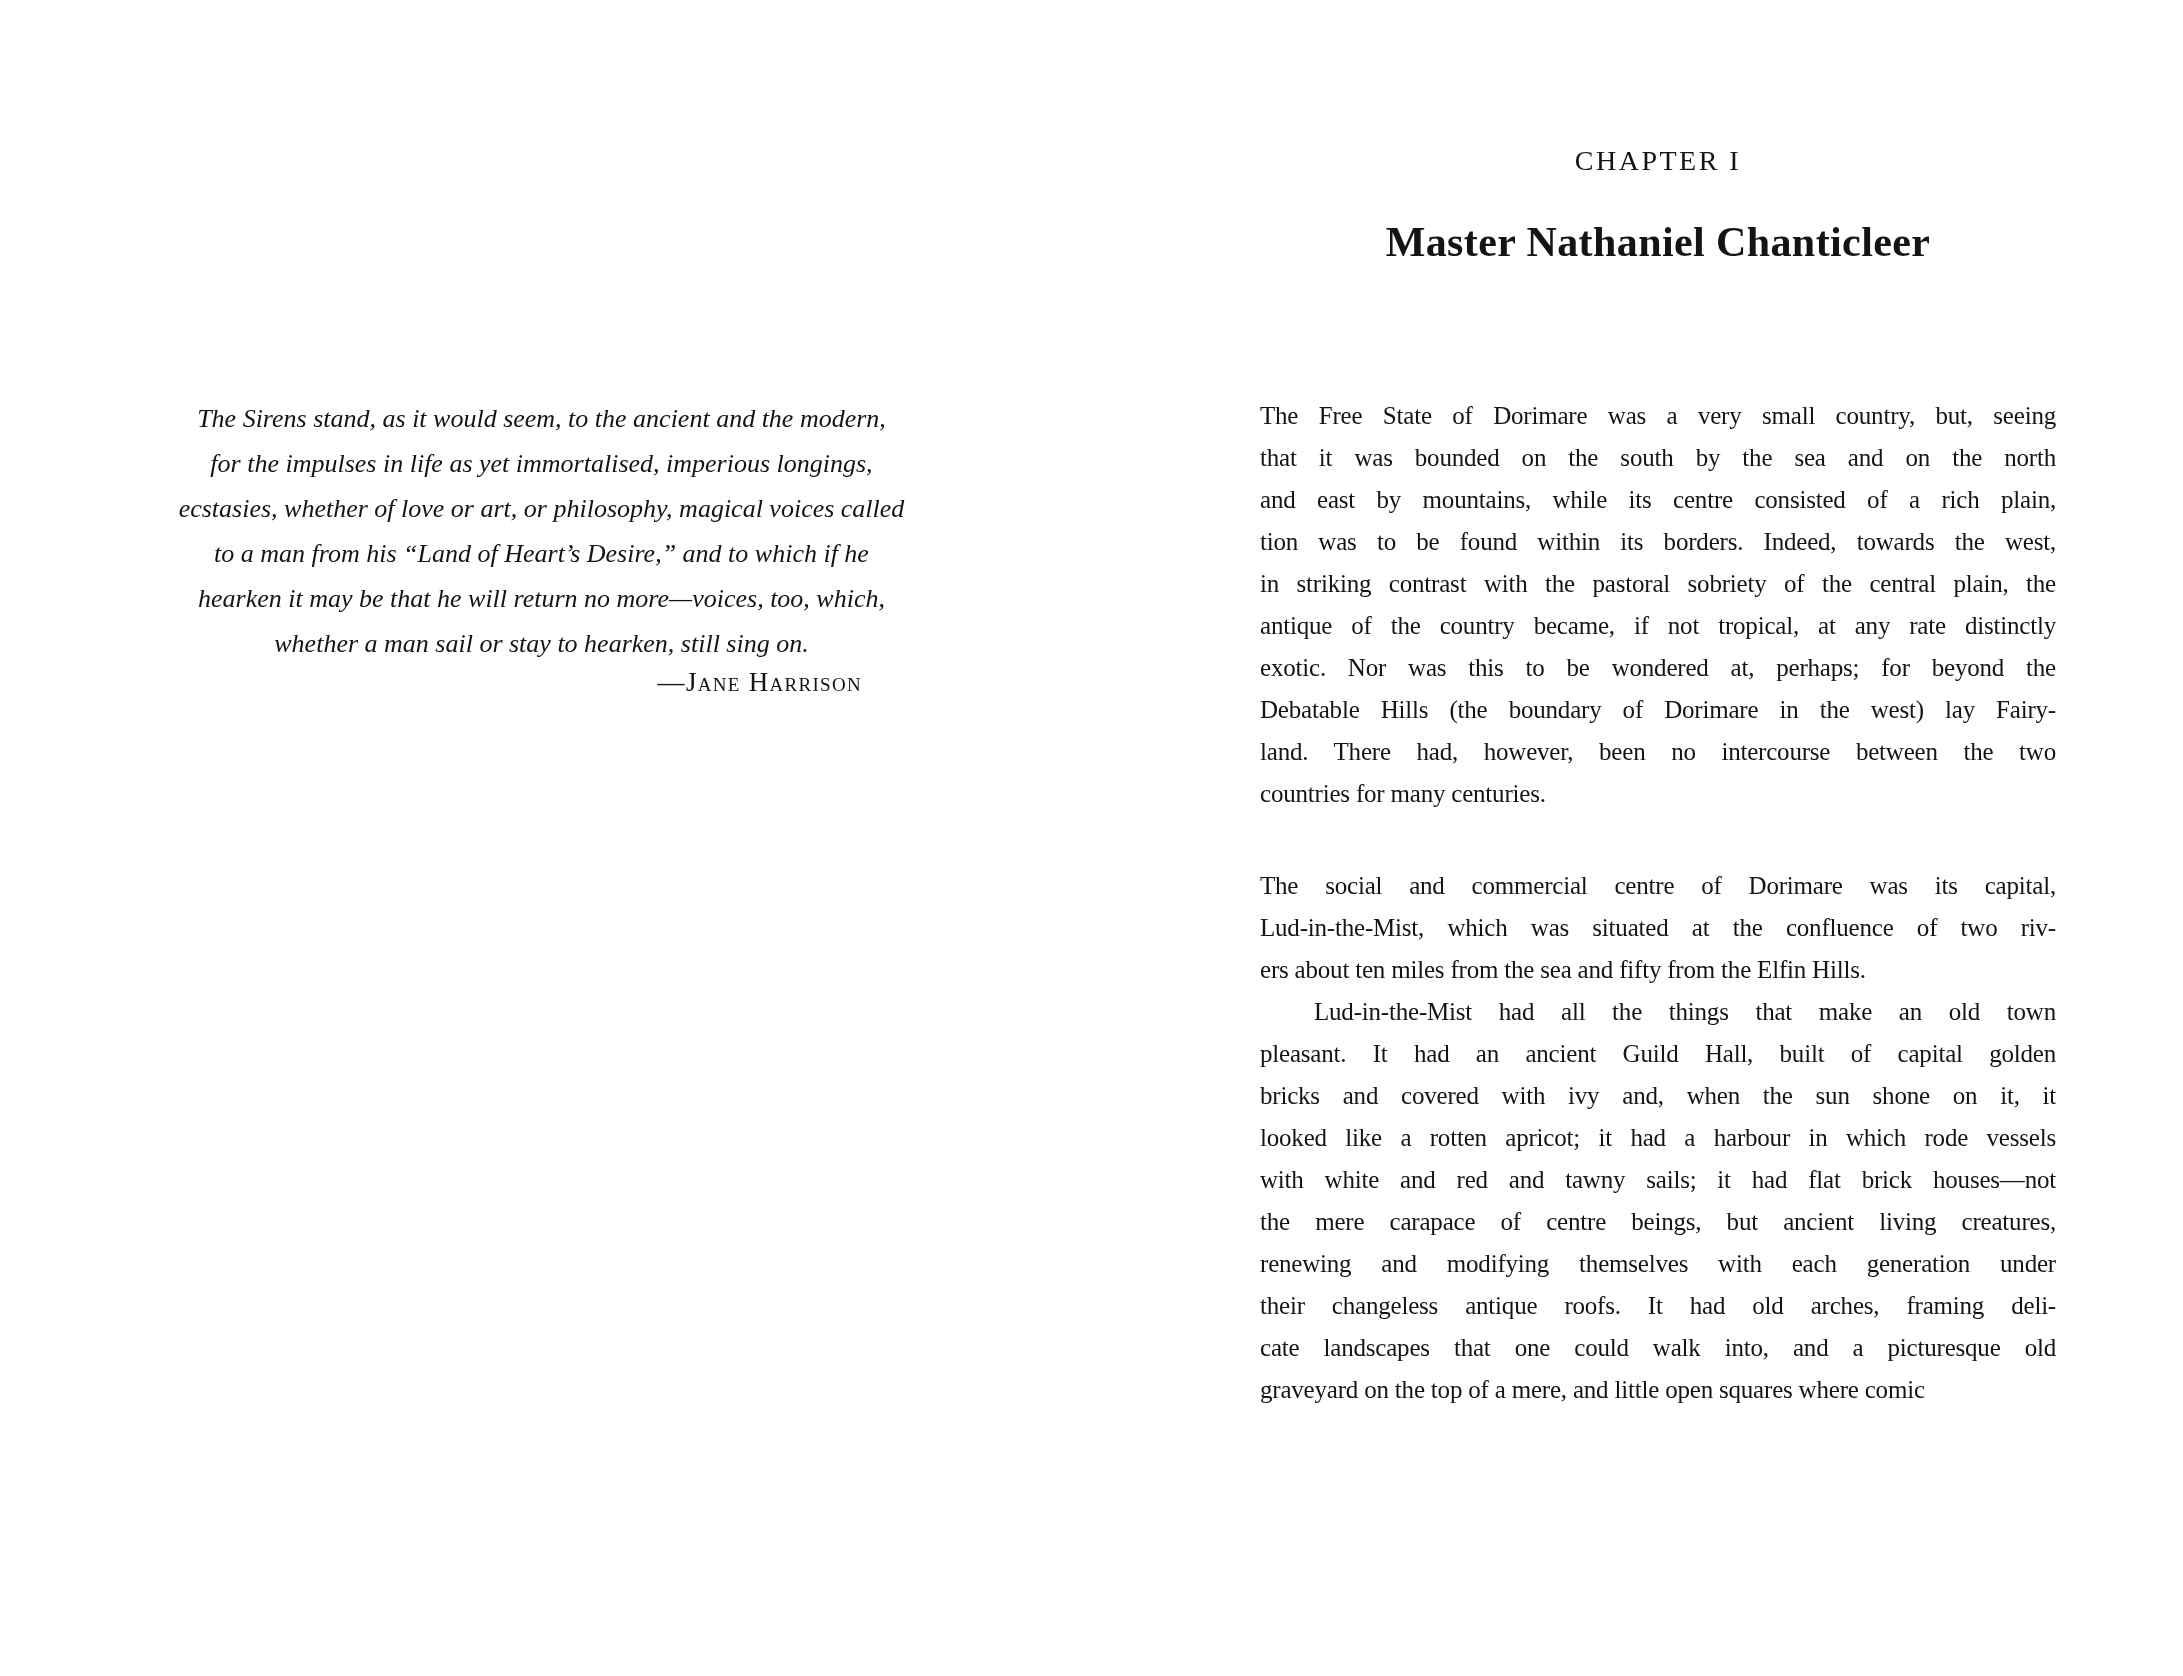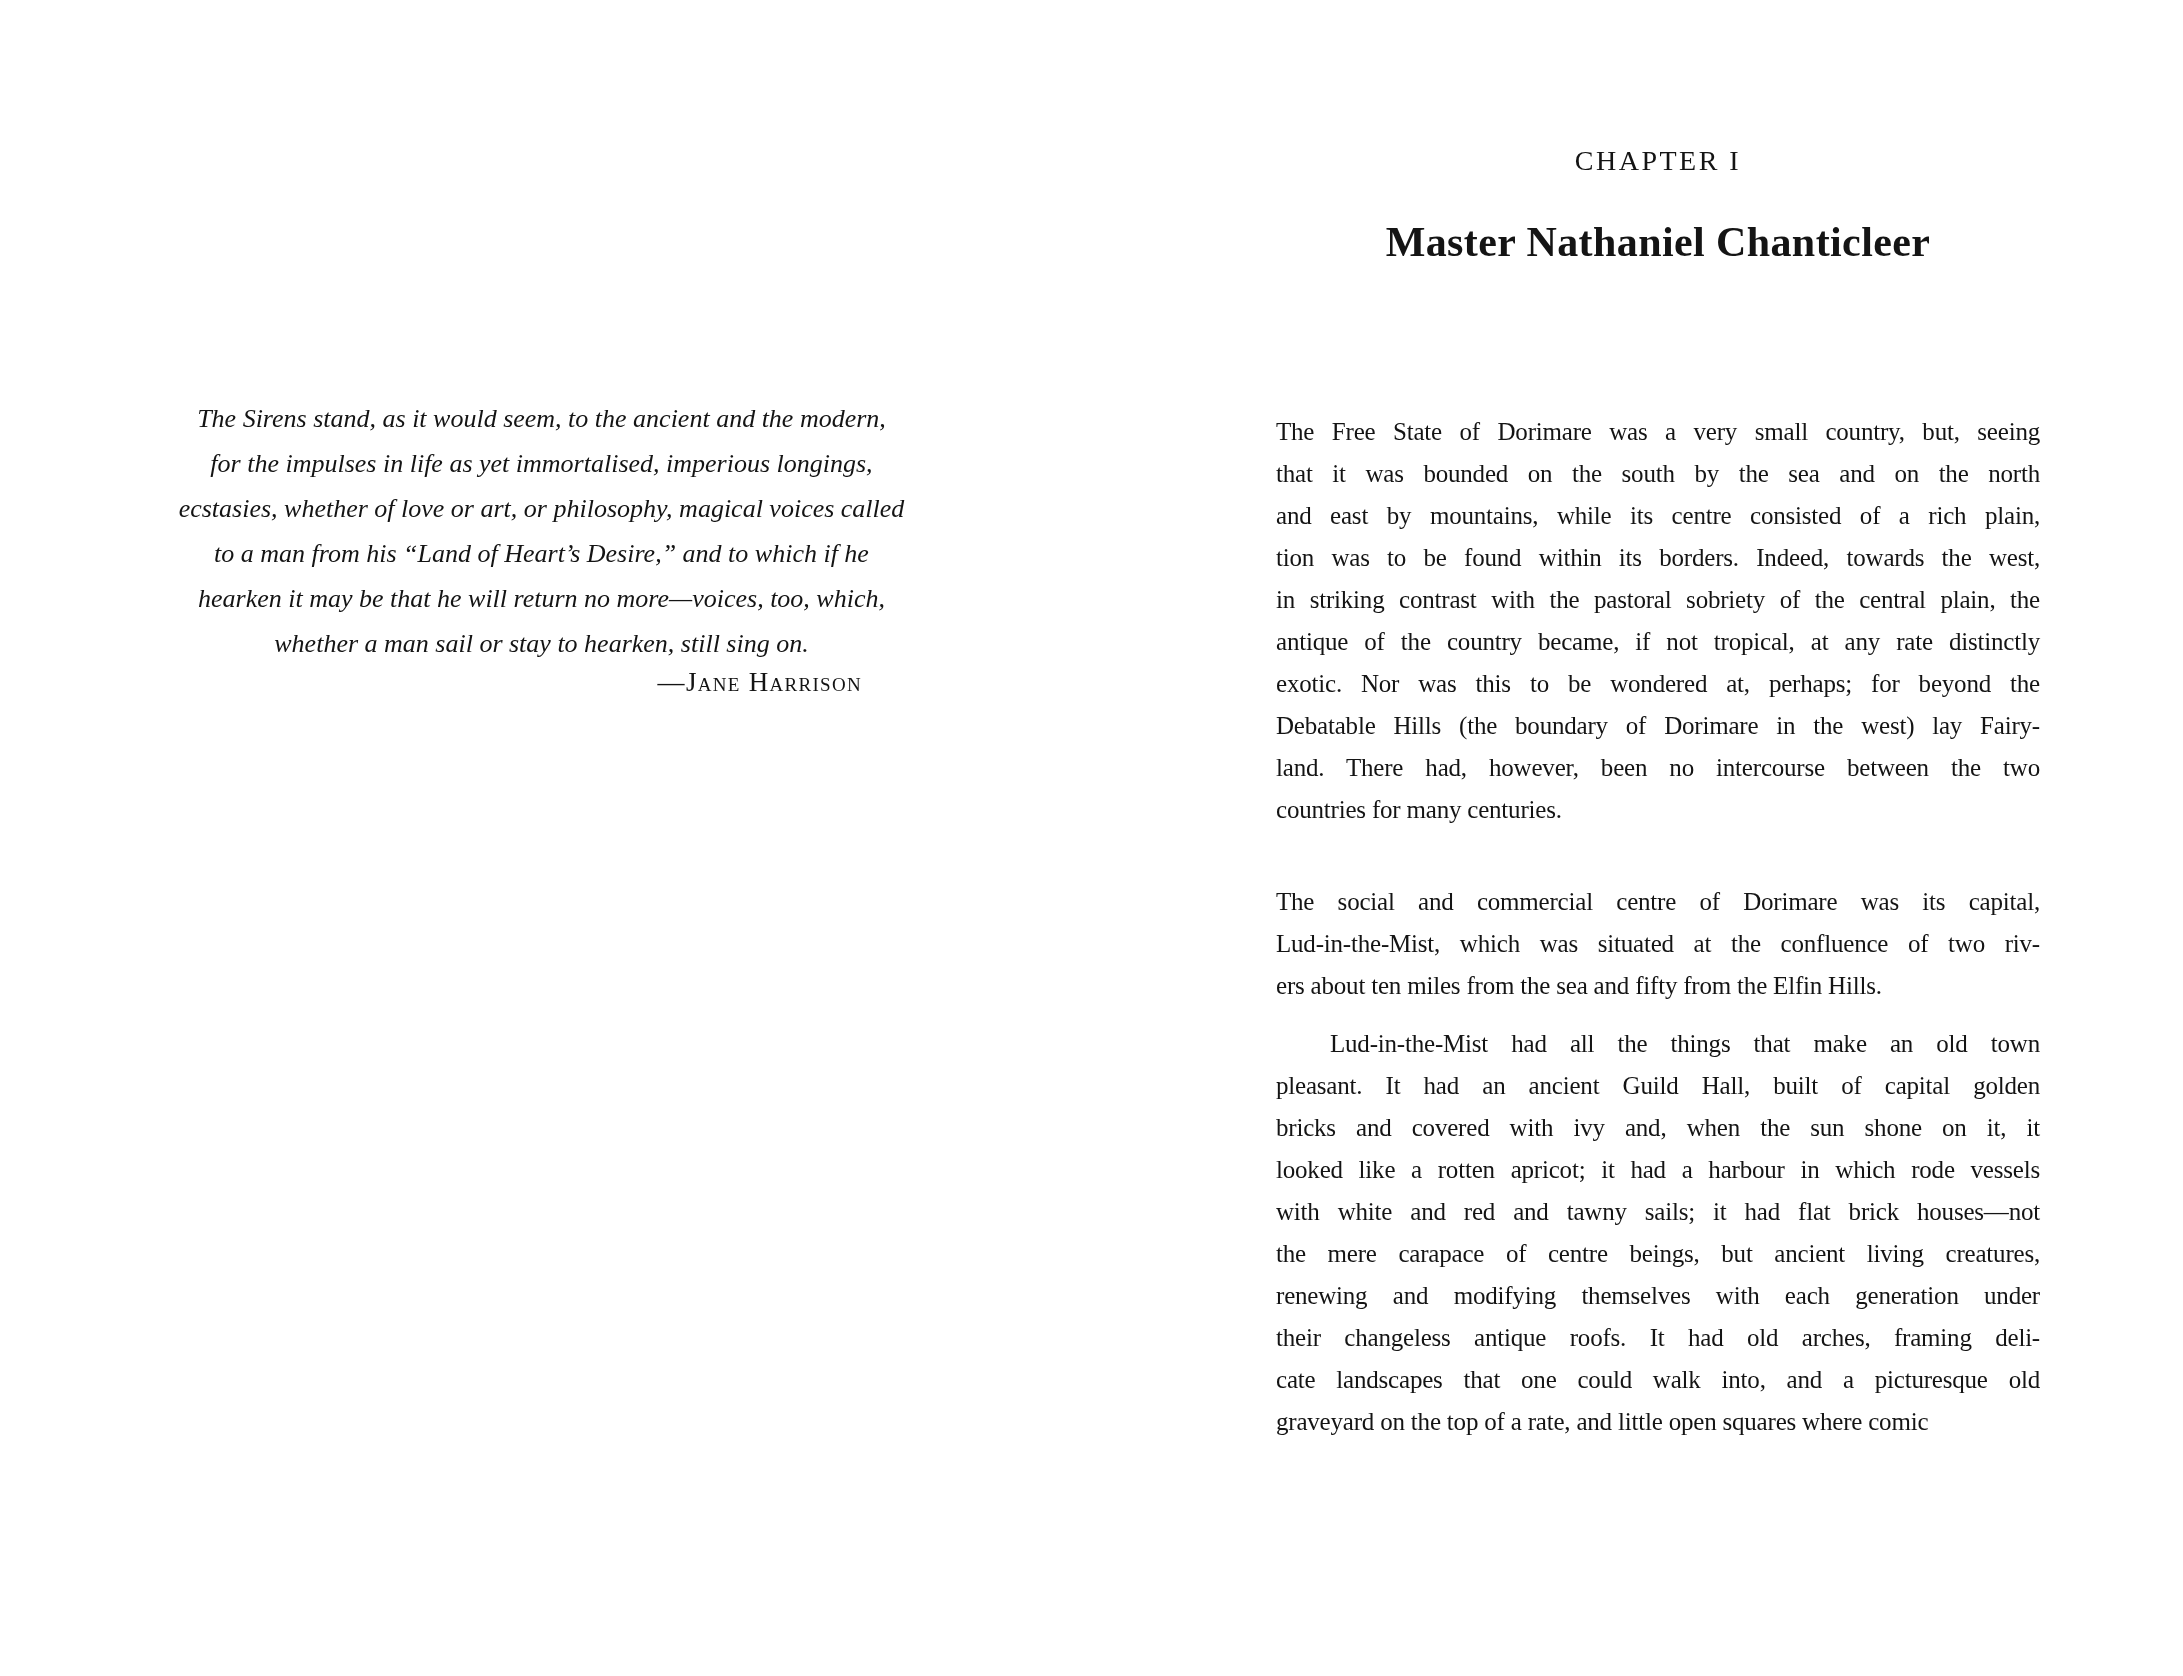--- a/index.html
+++ b/index.html
@@ -81,21 +81,21 @@
   }
   .body-text {
     position: absolute;
     left: 168px;
     top: 395px;
     width: 796px;
     font-size: 25px;
     line-height: 42px;
     letter-spacing: -0.2px;
   }
-  .paragraph { margin: 16px; }
+  .paragraph { margin: 0; }
   .paragraph + .paragraph-gap { margin-top: 50px; }
   .body-text .tline {
     text-align: justify;
     text-align-last: justify;
     white-space: nowrap;
   }
   .body-text .tline.tline-last {
     text-align-last: left;
   }
   .body-text .tline.tline-indent {
@@ -152,19 +152,19 @@
     <div class="paragraph">
         <div class="tline tline-indent">Lud-in-the-Mist had all the things that make an old town</div>
         <div class="tline">pleasant. It had an ancient Guild Hall, built of capital golden</div>
         <div class="tline">bricks and covered with ivy and, when the sun shone on it, it</div>
         <div class="tline">looked like a rotten apricot; it had a harbour in which rode vessels</div>
         <div class="tline">with white and red and tawny sails; it had flat brick houses—not</div>
         <div class="tline">the mere carapace of centre beings, but ancient living creatures,</div>
         <div class="tline">renewing and modifying themselves with each generation under</div>
         <div class="tline">their changeless antique roofs. It had old arches, framing deli-</div>
         <div class="tline">cate landscapes that one could walk into, and a picturesque old</div>
-        <div class="tline tline-last">graveyard on the top of a rate, and little open squares where comic</div>
+        <div class="tline tline-last">graveyard on the top of a mere, and little open squares where comic</div>
       </div>
 
   </div>
 
 </div>
 
 
 </body></html>

